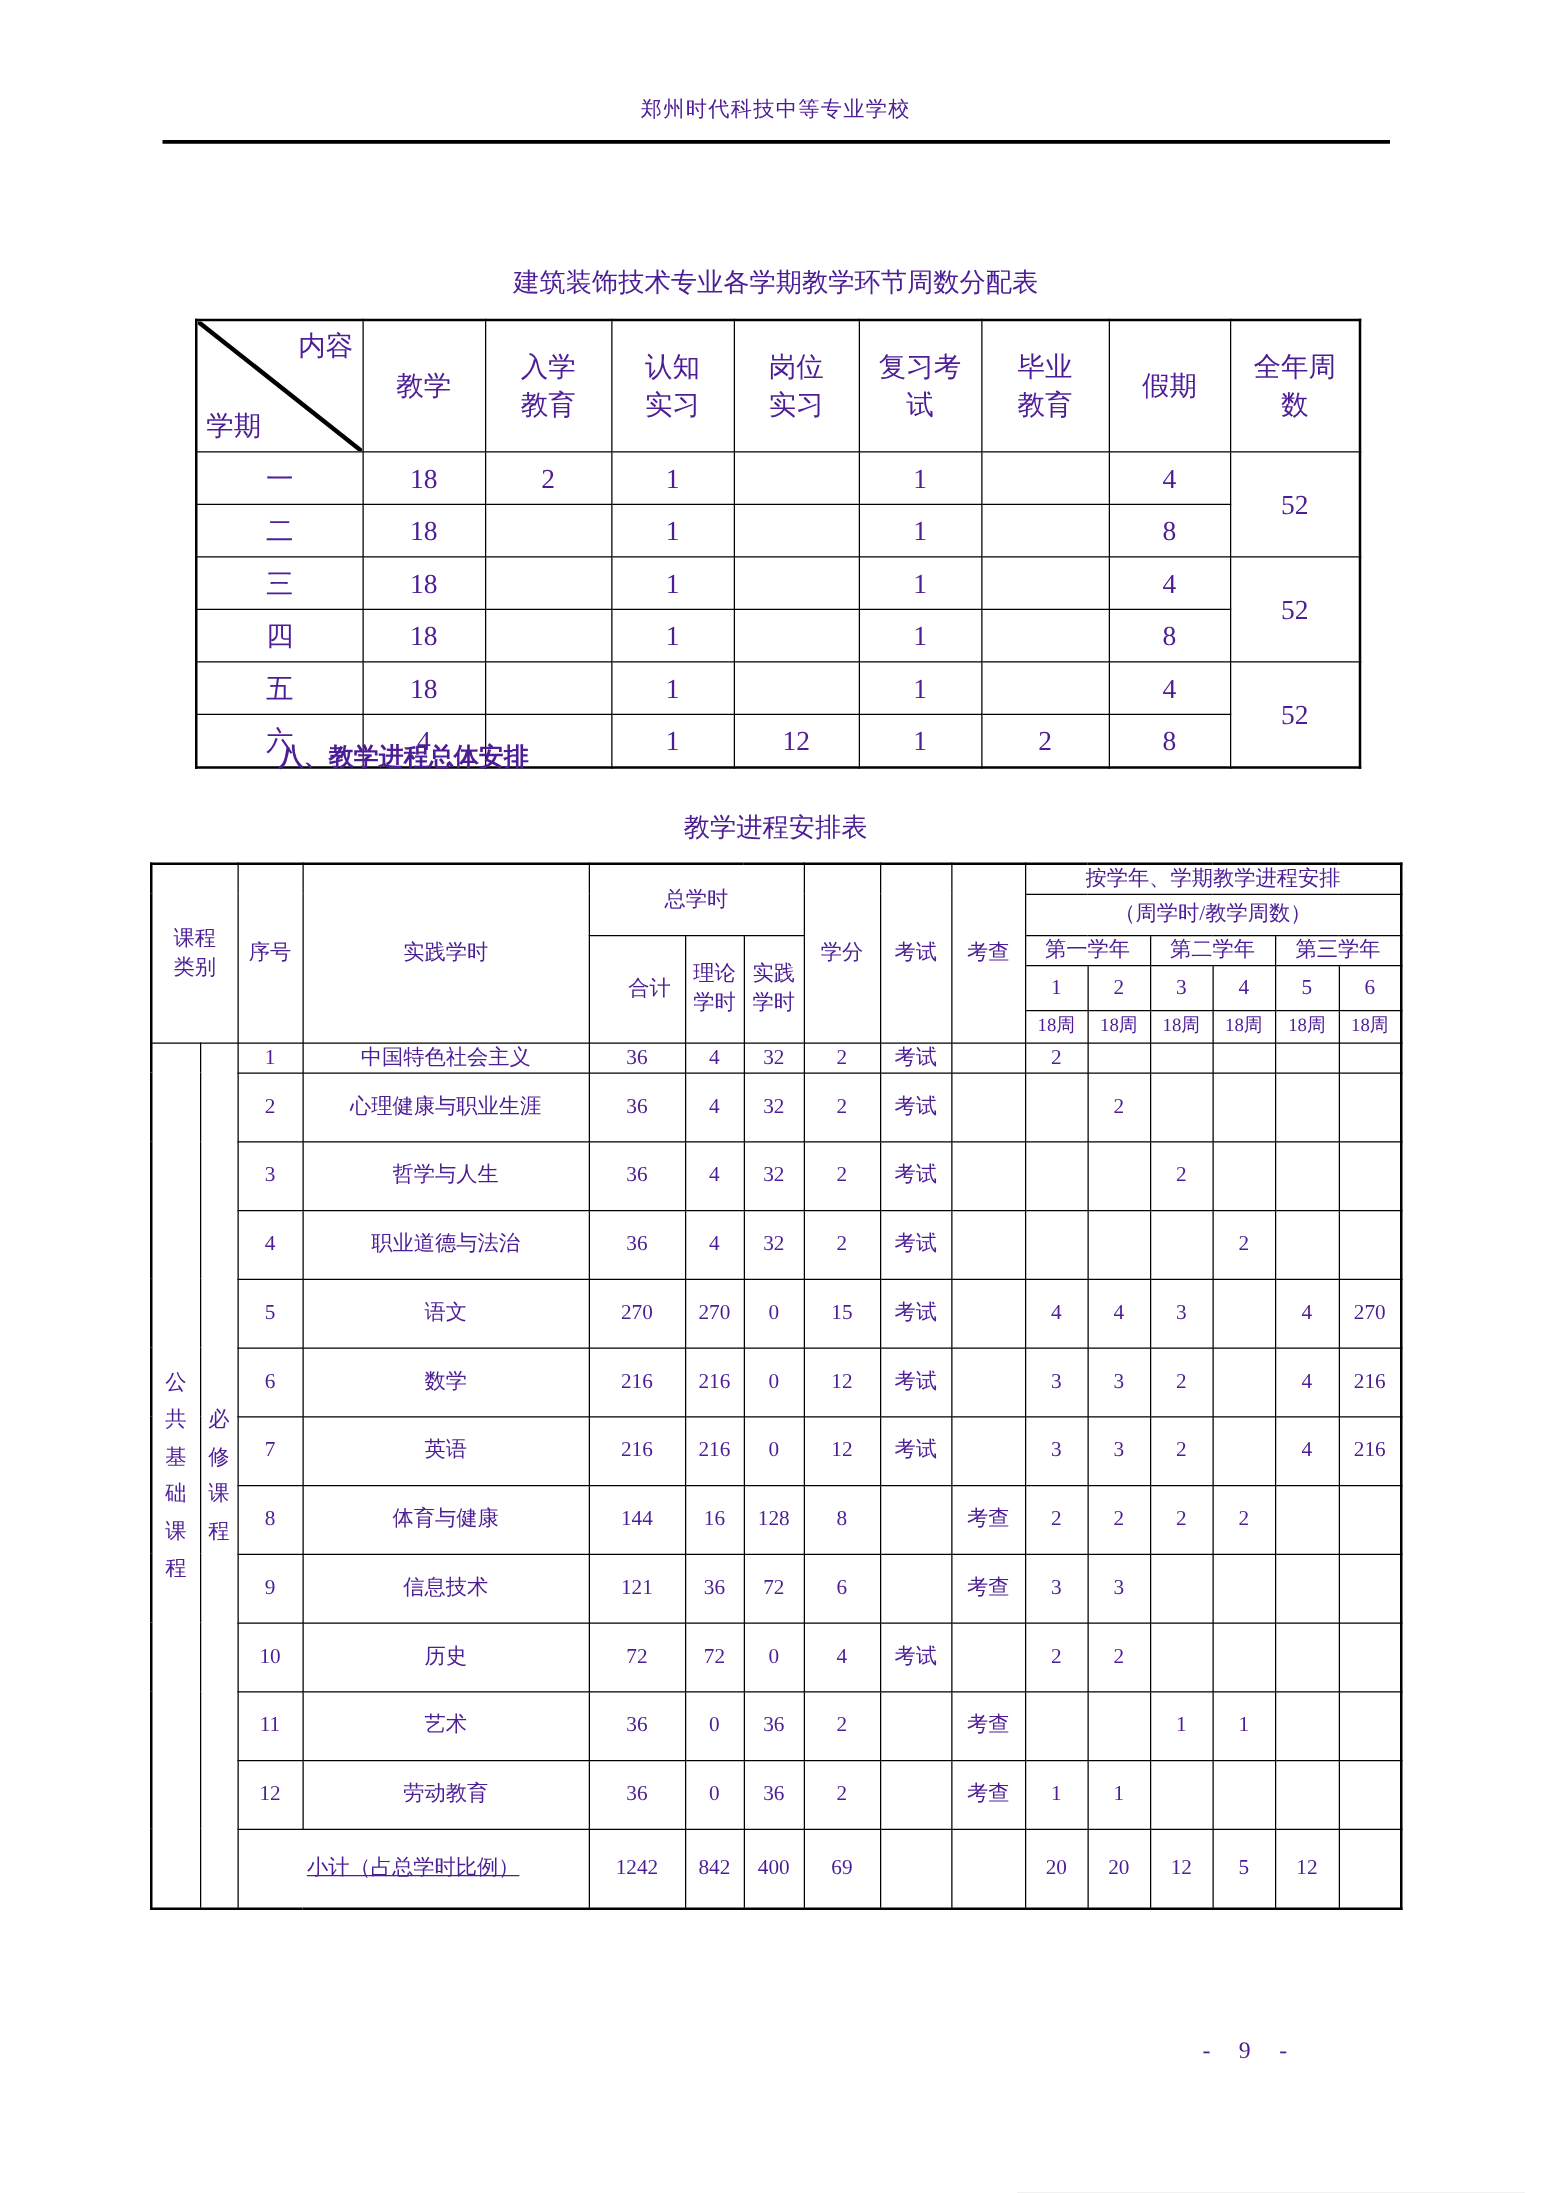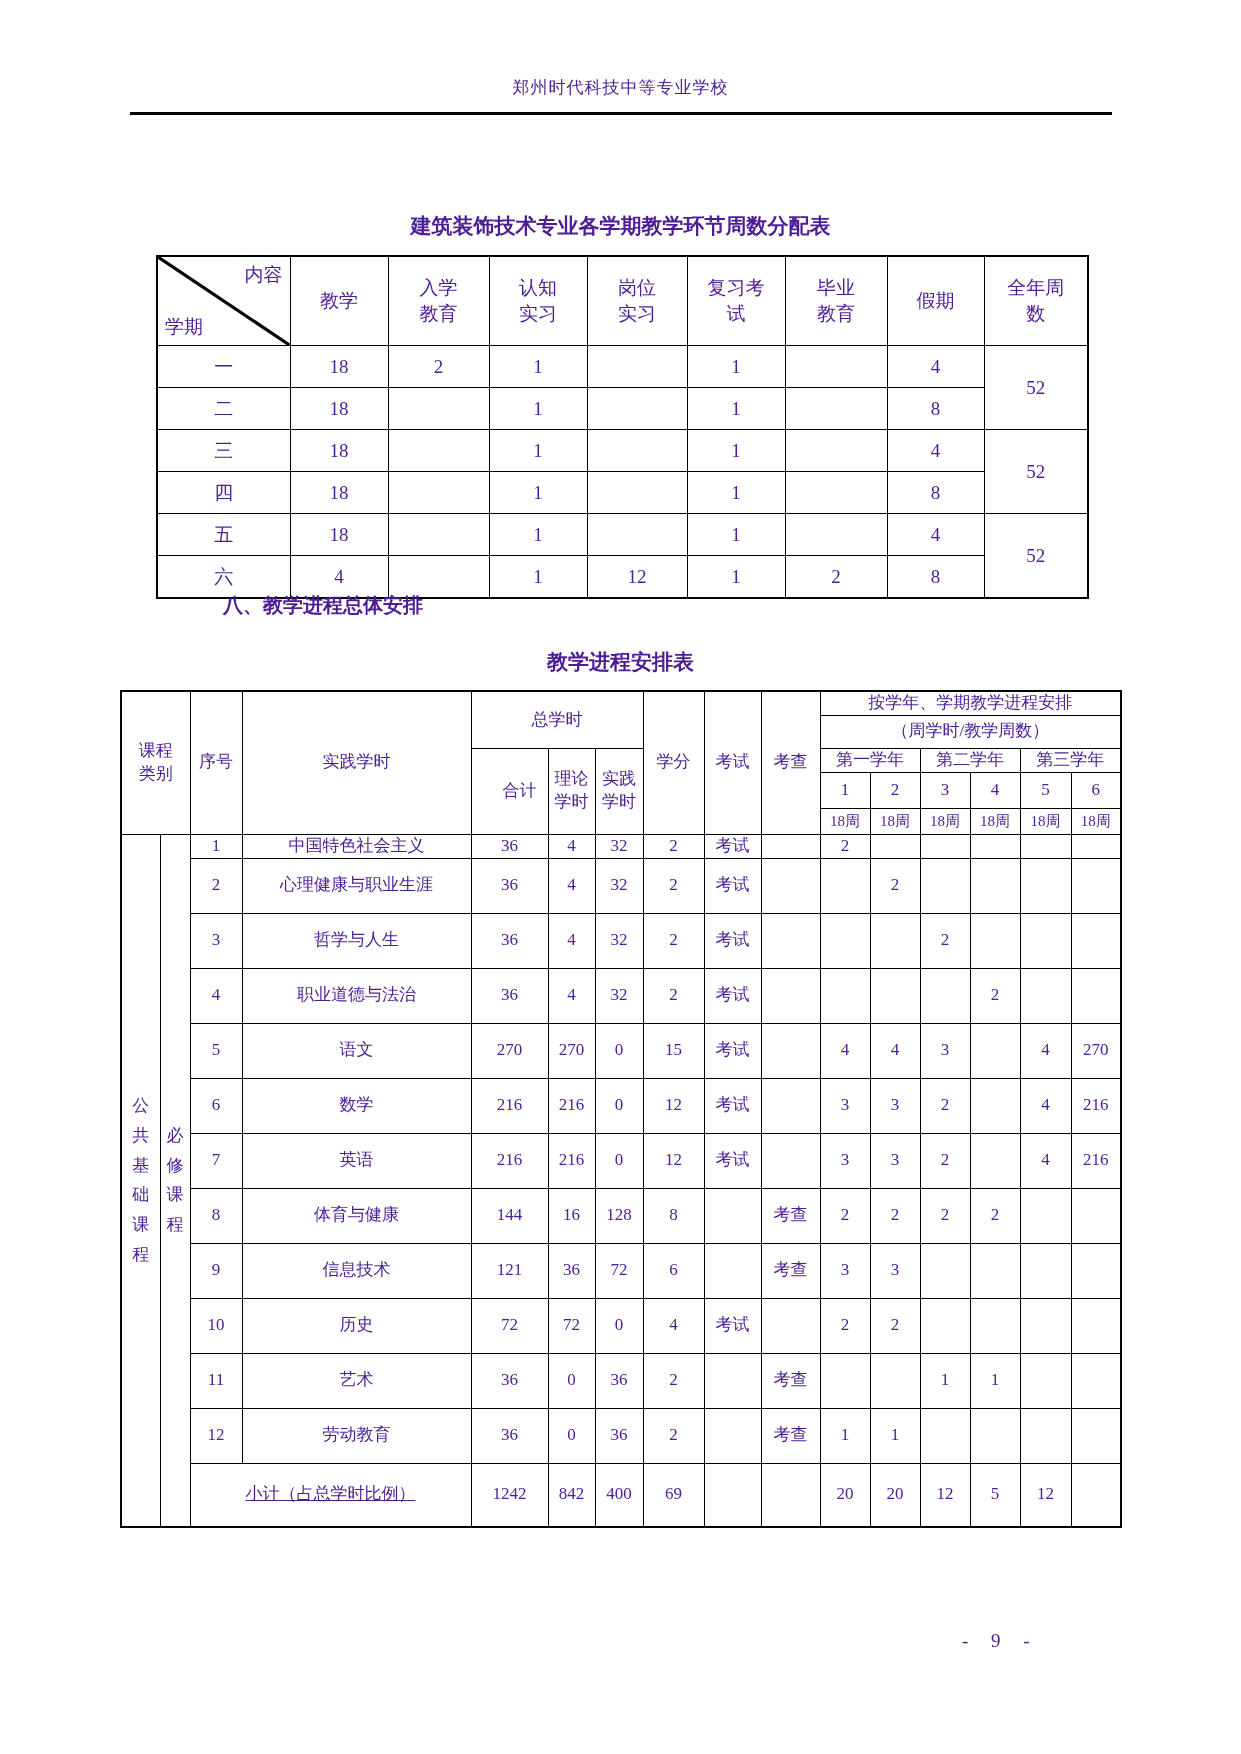--- a/index.html
+++ b/index.html
@@ -8,32 +8,32 @@
     margin:0 auto;font-family:"Liberation Serif","DejaVu Serif",serif;color:#4c1d95;
     overflow:hidden;
   }
   .abs{position:absolute;}
   
   #doc-header{left:0;top:76px;width:1241px;text-align:center;font-size:17px;letter-spacing:1px;}
   #header-rule{left:130px;top:112px;width:982px;height:3px;background:#000;}
   
   #intro{left:168px;top:138px;width:940px;font-size:20px;}
   
-  .tbl-title{left:0;width:1241px;text-align:center;font-weight:bold;font-size:21px;font-family:"Liberation Serif","DejaVu Serif",serif;}
+  .tbl-title{left:0;width:1241px;text-align:center;font-weight:normal;font-size:21px;font-family:"Liberation Serif","DejaVu Serif",serif;}
   #t1-title{top:212px;}
   #t2-title{top:648px;}
   #section-heading{left:223px;top:592px;font-size:20px;font-weight:bold;font-family:Liberation Mono, monospace;}
   
   #page-number{left:962px;top:1630px;font-size:19px;letter-spacing:9px;}
 
   table{border-collapse:collapse;table-layout:fixed;}
   td{border:1px solid #000;text-align:center;vertical-align:middle;
      padding:0 2px;overflow:hidden;white-space:pre-line;}
   
-  #table1{left:156px;top:255px;width:931px;font-size:19px;border:2px solid #000;}
+  #table1{left:156px;top:255px;width:931px;font-size:22px;border:2px solid #000;}
   #table1 td.hd{height:62px;}
   #table1 td.rw{height:41px;}
   #t1-diag{position:relative;padding:0;}
   #t1-diag svg{position:absolute;left:0;top:0;width:100%;height:100%;}
   #t1-diag .tr-lbl{position:absolute;right:7px;top:5px;}
   #t1-diag .bl-lbl{position:absolute;left:7px;bottom:5px;}
   
   #table2{left:120px;top:690px;width:1000px;font-size:17px;border:2px solid #000;}
   #table2 td{line-height:1.35;}
   .h1{height:35px;} .h2{height:32px;} .h3{height:33px;padding-left:22px;} .h4{height:35px;}

